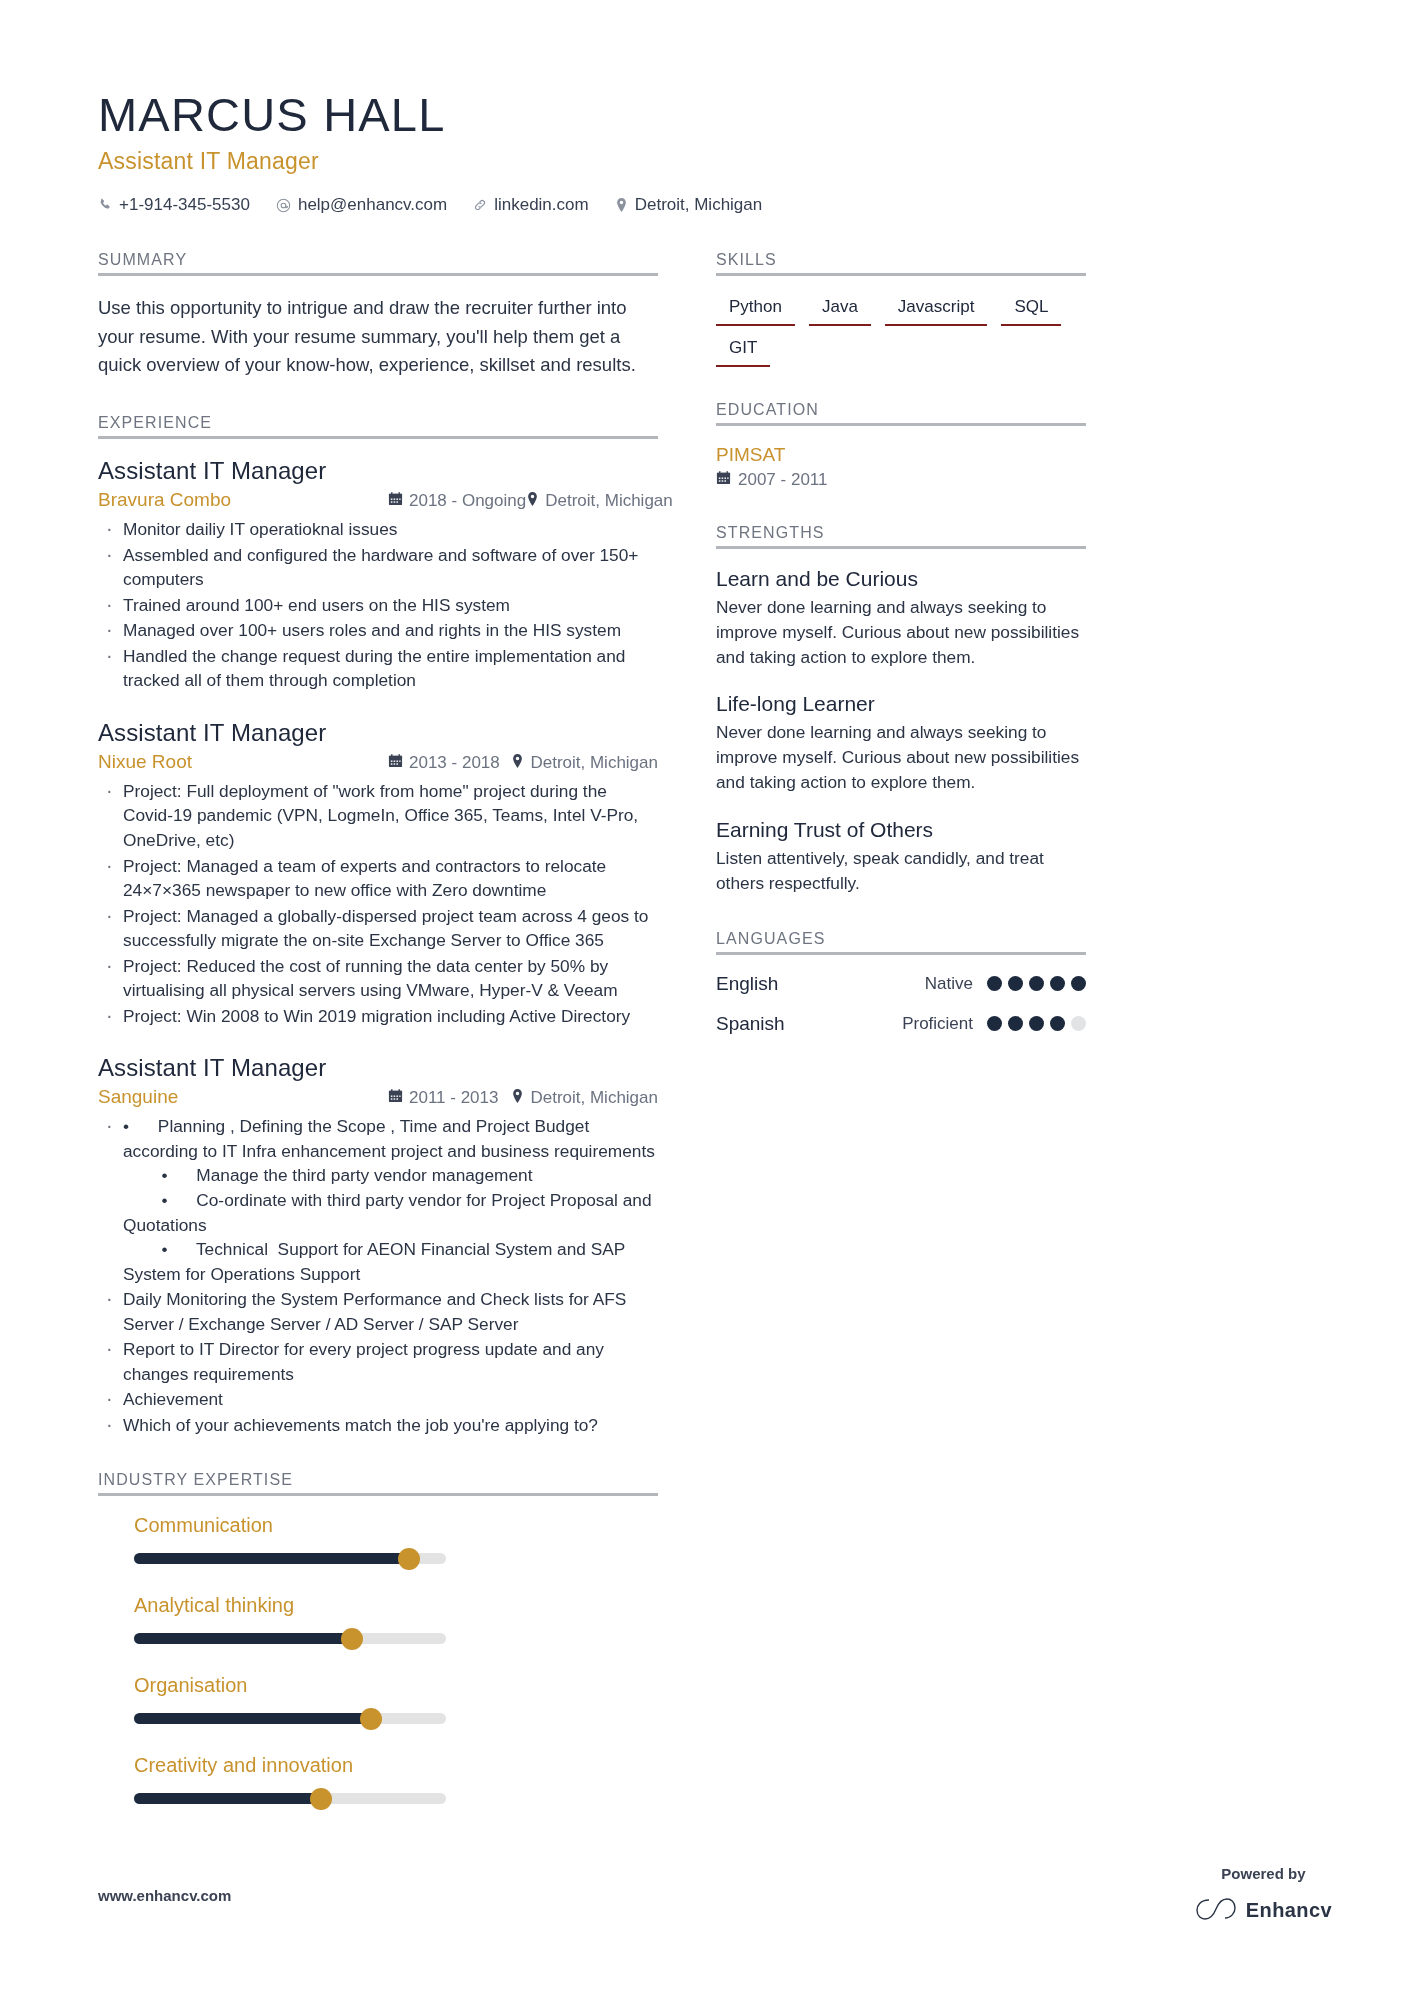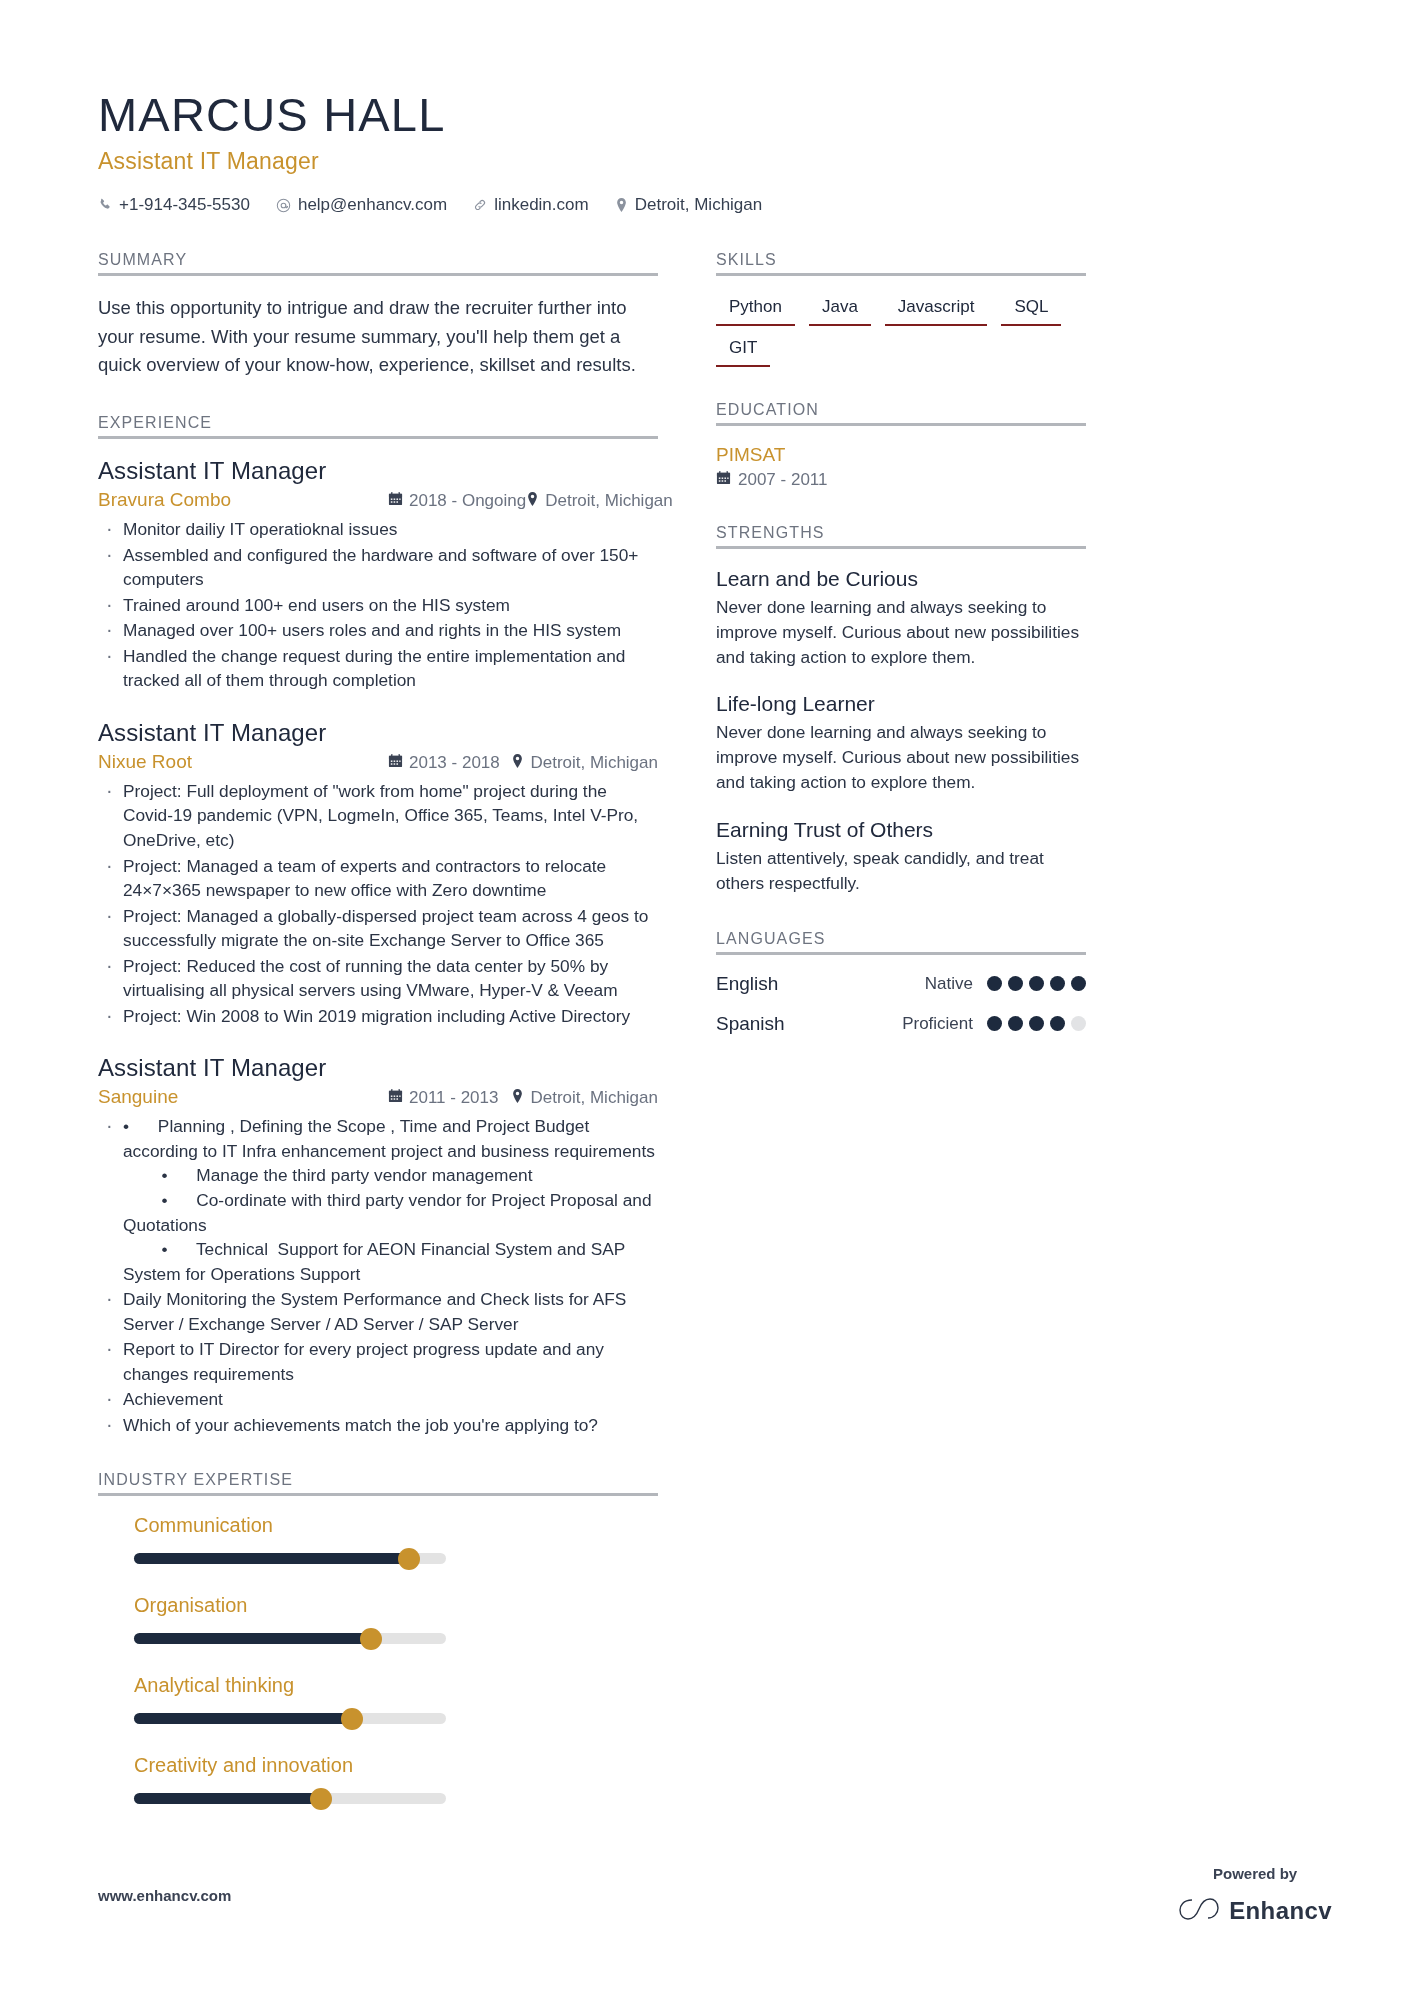--- a/index.html
+++ b/index.html
@@ -254,21 +254,21 @@
     color: #3a4253;
     font-weight: bold;
   }
   .powered {
     display: flex;
     align-items: center;
     gap: 14px;
     flex-direction: column;
   }
   .brand-mark { display: flex; align-items: center; gap: 9px; }
-  .brand-name { font-size: 24px; color: #2b3445; letter-spacing: 0.4px; }
+  .brand-name { font-size: 20px; color: #2b3445; letter-spacing: 0.4px; }
 </style>
 </head>
 <body>
 
 <div class="page">
 
   <div>
     <h1 class="name">MARCUS HALL</h1>
     <div class="job-title">Assistant IT Manager</div>
 
@@ -447,31 +447,31 @@
         <div class="sec-head">INDUSTRY EXPERTISE</div>
         <div class="expertise-grid" id="expertise-grid">
             <div class="exp-item">
               <div class="exp-label">Communication</div>
               <div class="slider">
                 <div class="fill" style="width: 88%;"></div>
                 <div class="knob" style="left: 88%;"></div>
               </div>
             </div>
             <div class="exp-item">
+              <div class="exp-label">Analytical thinking</div>
+              <div class="slider">
+                <div class="fill" style="width: 70%;"></div>
+                <div class="knob" style="left: 70%;"></div>
+              </div>
+            </div>
+            <div class="exp-item">
               <div class="exp-label">Organisation</div>
               <div class="slider">
                 <div class="fill" style="width: 76%;"></div>
                 <div class="knob" style="left: 76%;"></div>
-              </div>
-            </div>
-            <div class="exp-item">
-              <div class="exp-label">Analytical thinking</div>
-              <div class="slider">
-                <div class="fill" style="width: 70%;"></div>
-                <div class="knob" style="left: 70%;"></div>
               </div>
             </div>
             <div class="exp-item">
               <div class="exp-label">Creativity and innovation</div>
               <div class="slider">
                 <div class="fill" style="width: 60%;"></div>
                 <div class="knob" style="left: 60%;"></div>
               </div>
             </div>
           </div>

